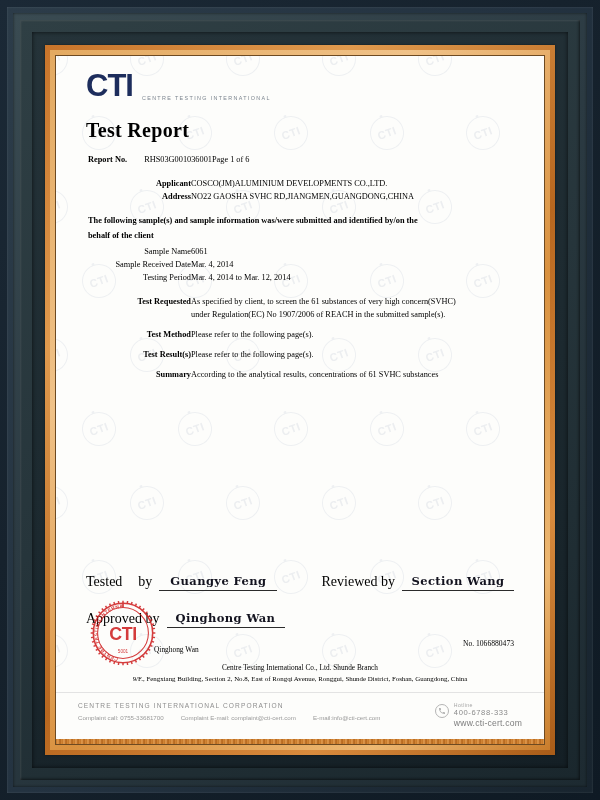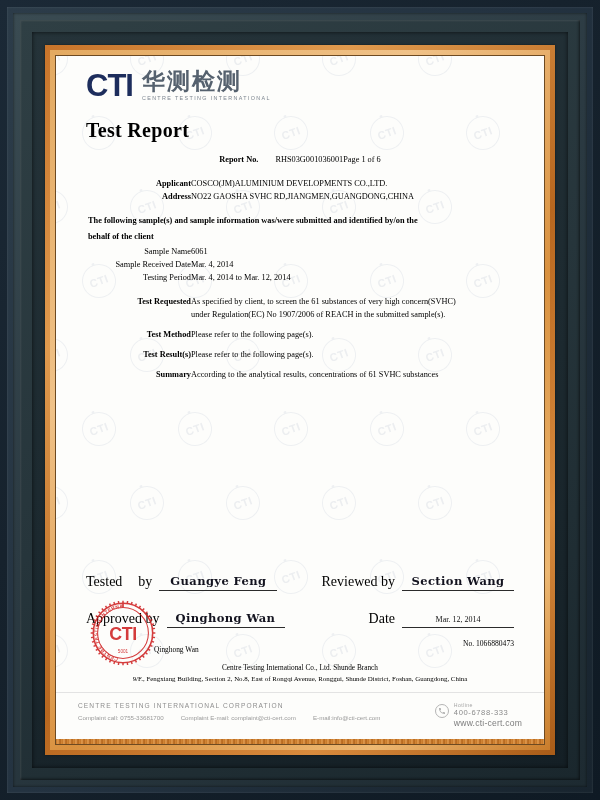--- a/index.html
+++ b/index.html
@@ -151,21 +151,21 @@
     font-size: 20px;
     font-weight: bold;
     color: #000;
     margin: 2px 0 13px 0;
     letter-spacing: 0.3px;
   }
 
   
   .report-line {
     display: flex;
-    justify-content: center;
+    justify-content: flex-start;
     align-items: baseline;
     font-size: 8.3px;
     margin-bottom: 14px;
     padding: 0 2px;
   }
   .report-line .lbl { font-weight: bold; margin-right: 17px; }
   .report-line .rl-left { display: flex; }
 
   
   .field-row {
@@ -392,21 +392,20 @@
         <div class="wm" style="left: 266px; top: 578px;">CTI</div>
         <div class="wm" style="left: 362px; top: 578px;">CTI</div>
       </div>
 
     <div class="content">
 
       <div class="logo-row">
         <div class="logo-cti">CTI</div>
 
         <div class="logo-cn-block">
-          <div class="logo-cn">华测检测</div>
           <div class="logo-en">CENTRE TESTING INTERNATIONAL</div>
         </div>
       </div>
 
       <div class="doc-title">Test Report</div>
 
       <div class="report-line">
         <div class="rl-left">
           <span class="lbl">Report No.</span>
           <span>RHS03G001036001</span>
@@ -493,26 +492,20 @@
             <span class="sig-name">Section Wang</span>
           </span>
         </div>
       </div>
 
       <div class="sig-row">
         <div class="sig-cell">
           <span class="sig-label">Approved by</span>
           <span class="sig-line w1">
             <span class="sig-name">Qinghong Wan</span>
-          </span>
-        </div>
-        <div class="sig-cell">
-          <span class="sig-label">Date</span>
-          <span class="sig-line w2">
-            <span class="sig-date">Mar. 12, 2014</span>
           </span>
         </div>
       </div>
 
       <div class="sig-sub">Qinghong Wan</div>
       <div class="sig-no">No. 1066880473</div>
 
       <svg class="stamp" viewBox="0 0 100 100">
         <g fill="none" stroke="#cf2222" stroke-width="2.4">
           <circle cx="50" cy="50" r="45"></circle>

